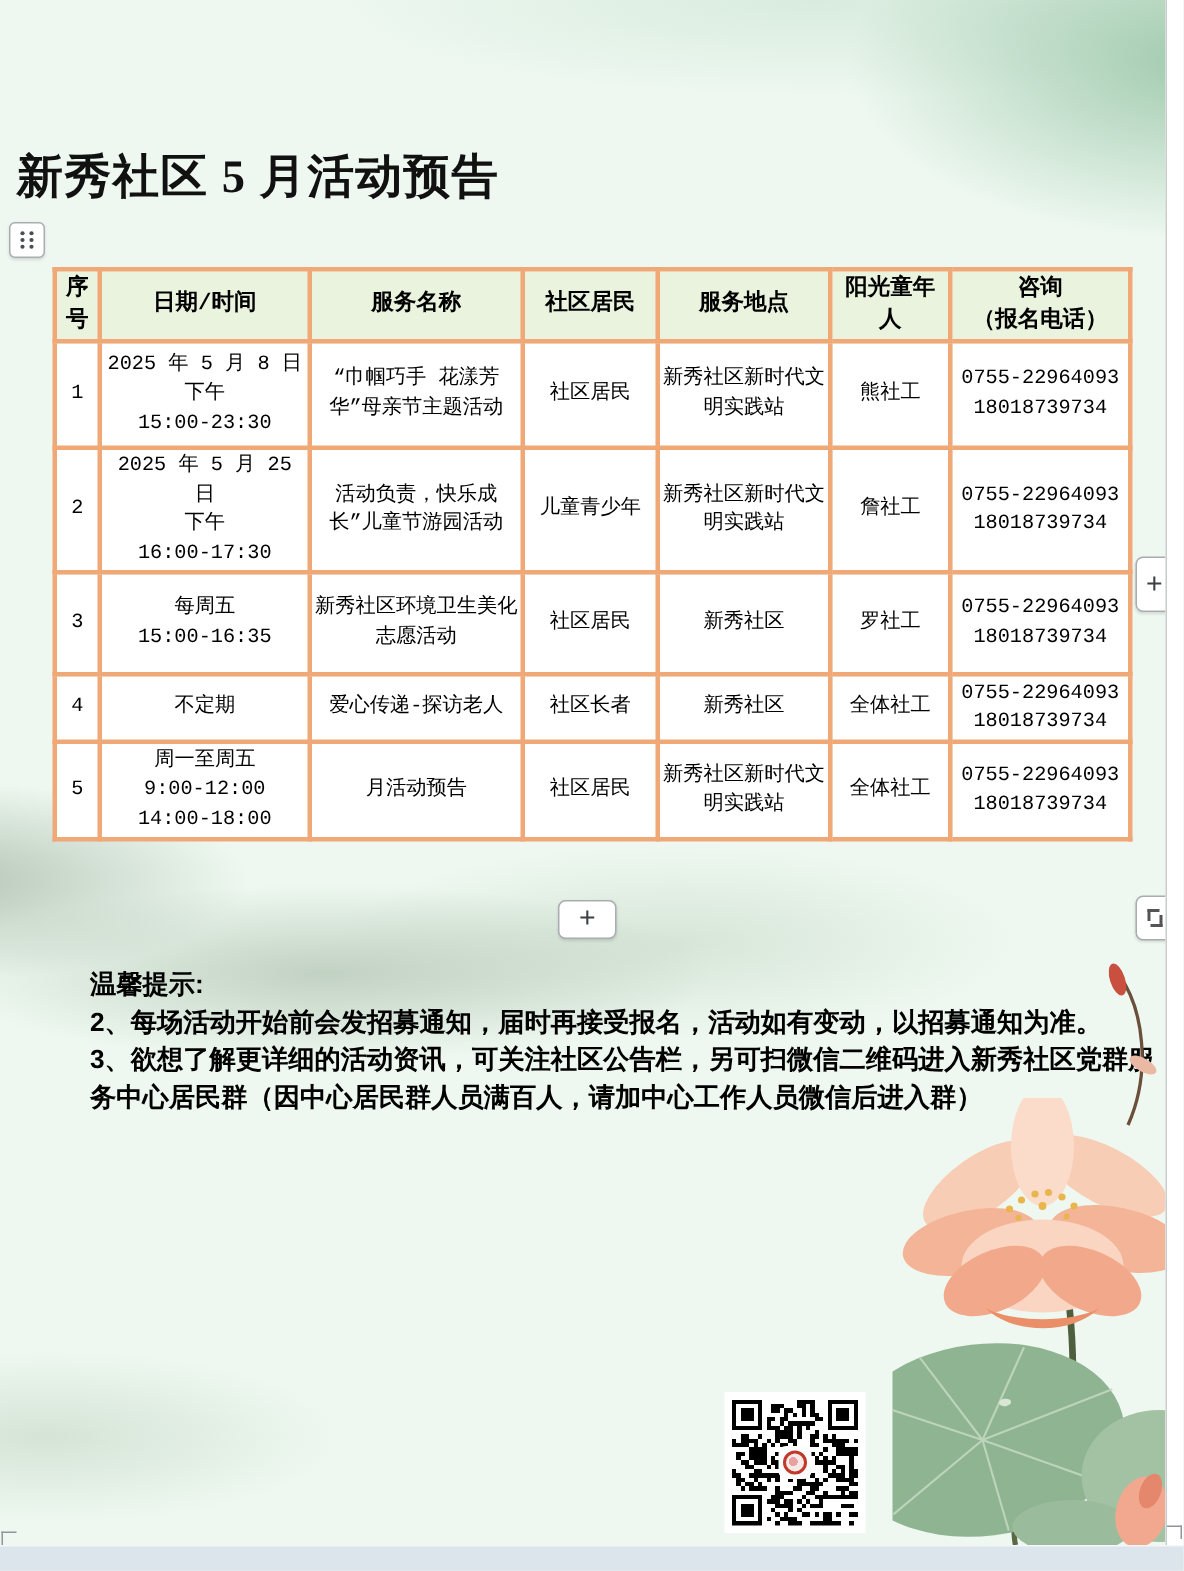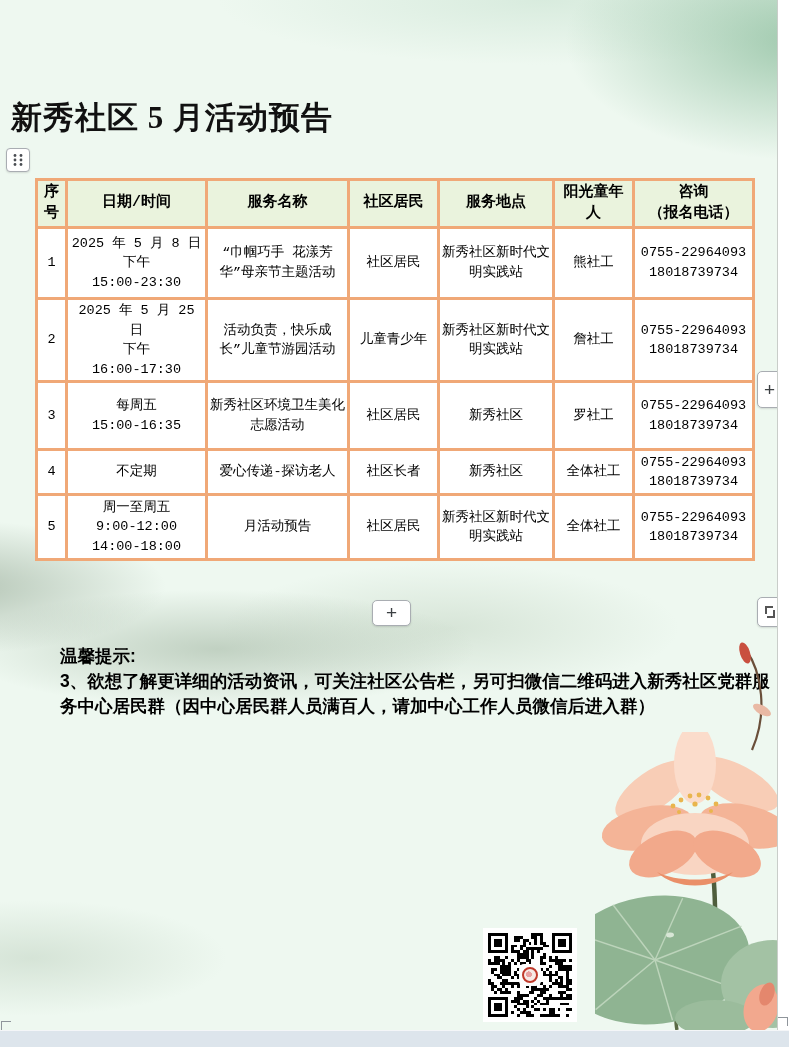--- a/index.html
+++ b/index.html
@@ -167,20 +167,21 @@
   </div>
   <div class="widget add-col">+</div>
   <div class="widget add-row">+</div>
   <div class="widget resize">
     <span class="corner-tl"></span>
     <span class="corner-br"></span>
   </div>
 
   <div class="notes">
     <p>温馨提示:</p>
+    <p>2、每场活动开始前会发招募通知，届时再接受报名，活动如有变动，以招募通知为准。</p>
     <p>3、欲想了解更详细的活动资讯，可关注社区公告栏，另可扫微信二维码进入新秀社区党群服务中心居民群（因中心居民群人员满百人，请加中心工作人员微信后进入群）</p>
   </div>
 
   <svg class="art sprig" viewBox="0 0 58 112">
     <path d="M30,110 C46,74 40,32 24,10" stroke="#6a4f3a" stroke-width="2.2" fill="none"></path>
     <ellipse cx="23" cy="13" rx="5" ry="11" fill="#c94f3f" transform="rotate(-18 23 13)"></ellipse>
     <ellipse cx="40" cy="70" rx="10" ry="4.5" fill="#e9b9a4" transform="rotate(30 40 70)"></ellipse>
   </svg>
 
   <svg class="art lotus" viewBox="0 0 182 298">

